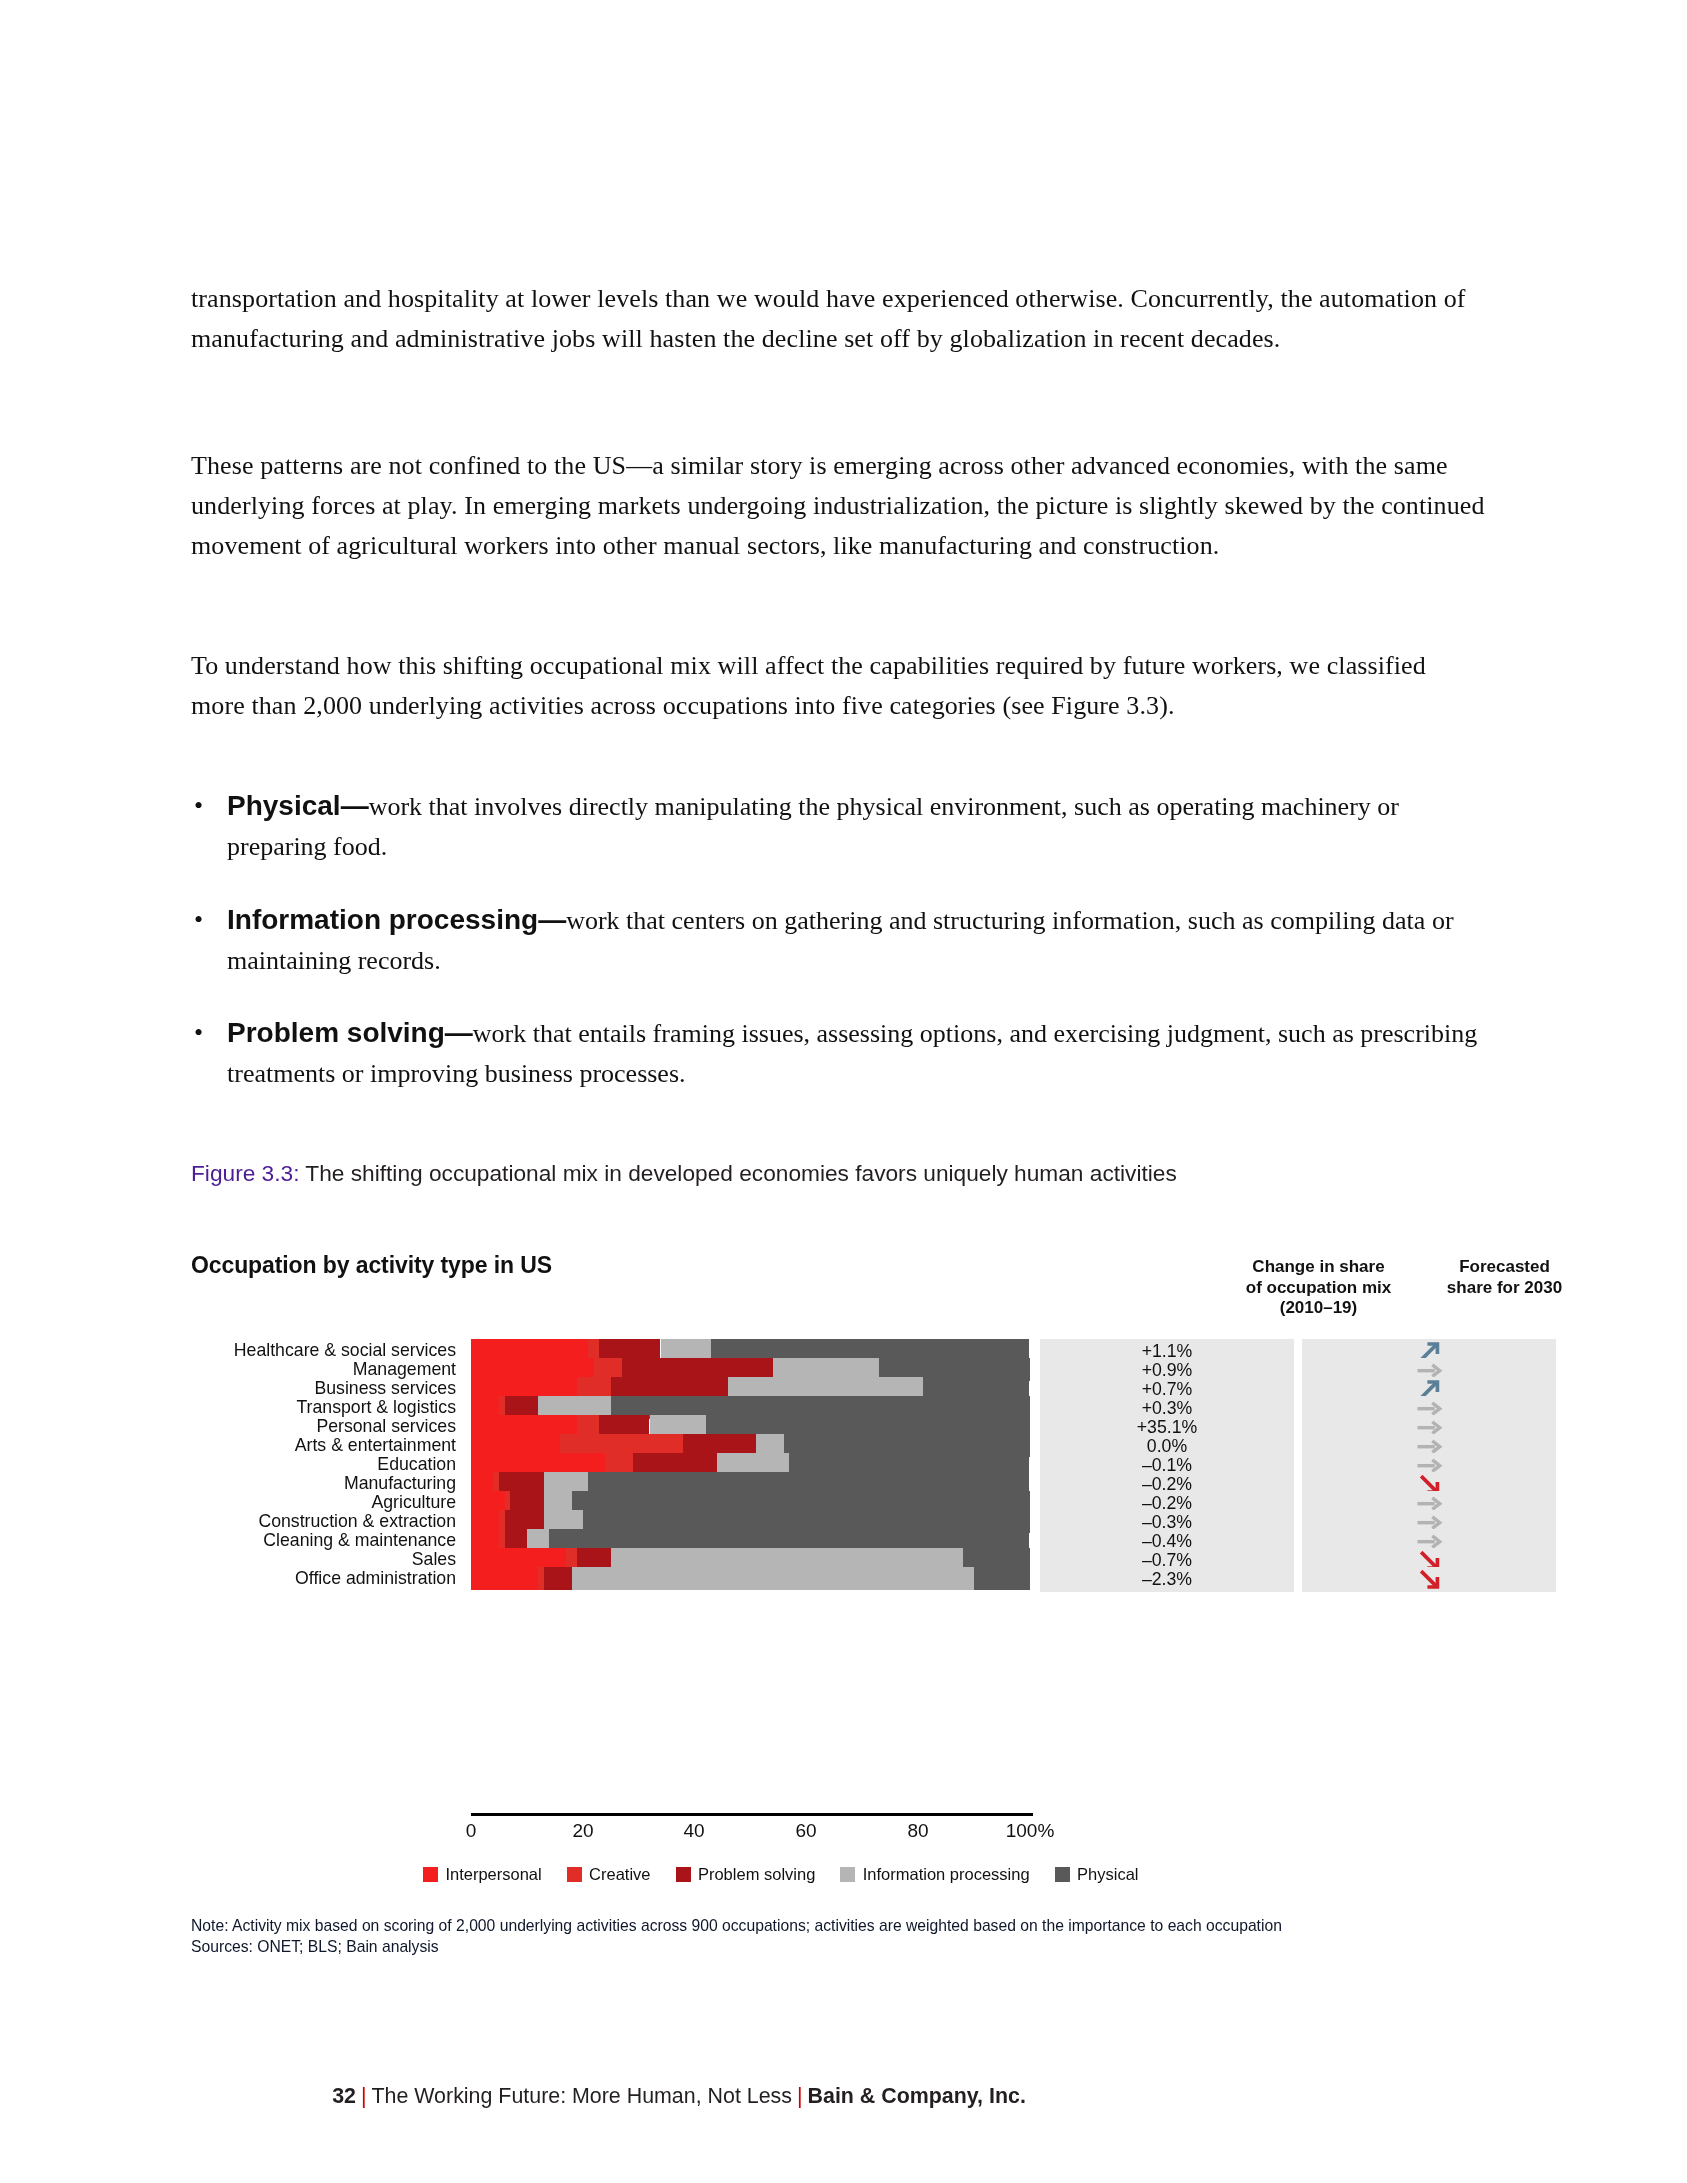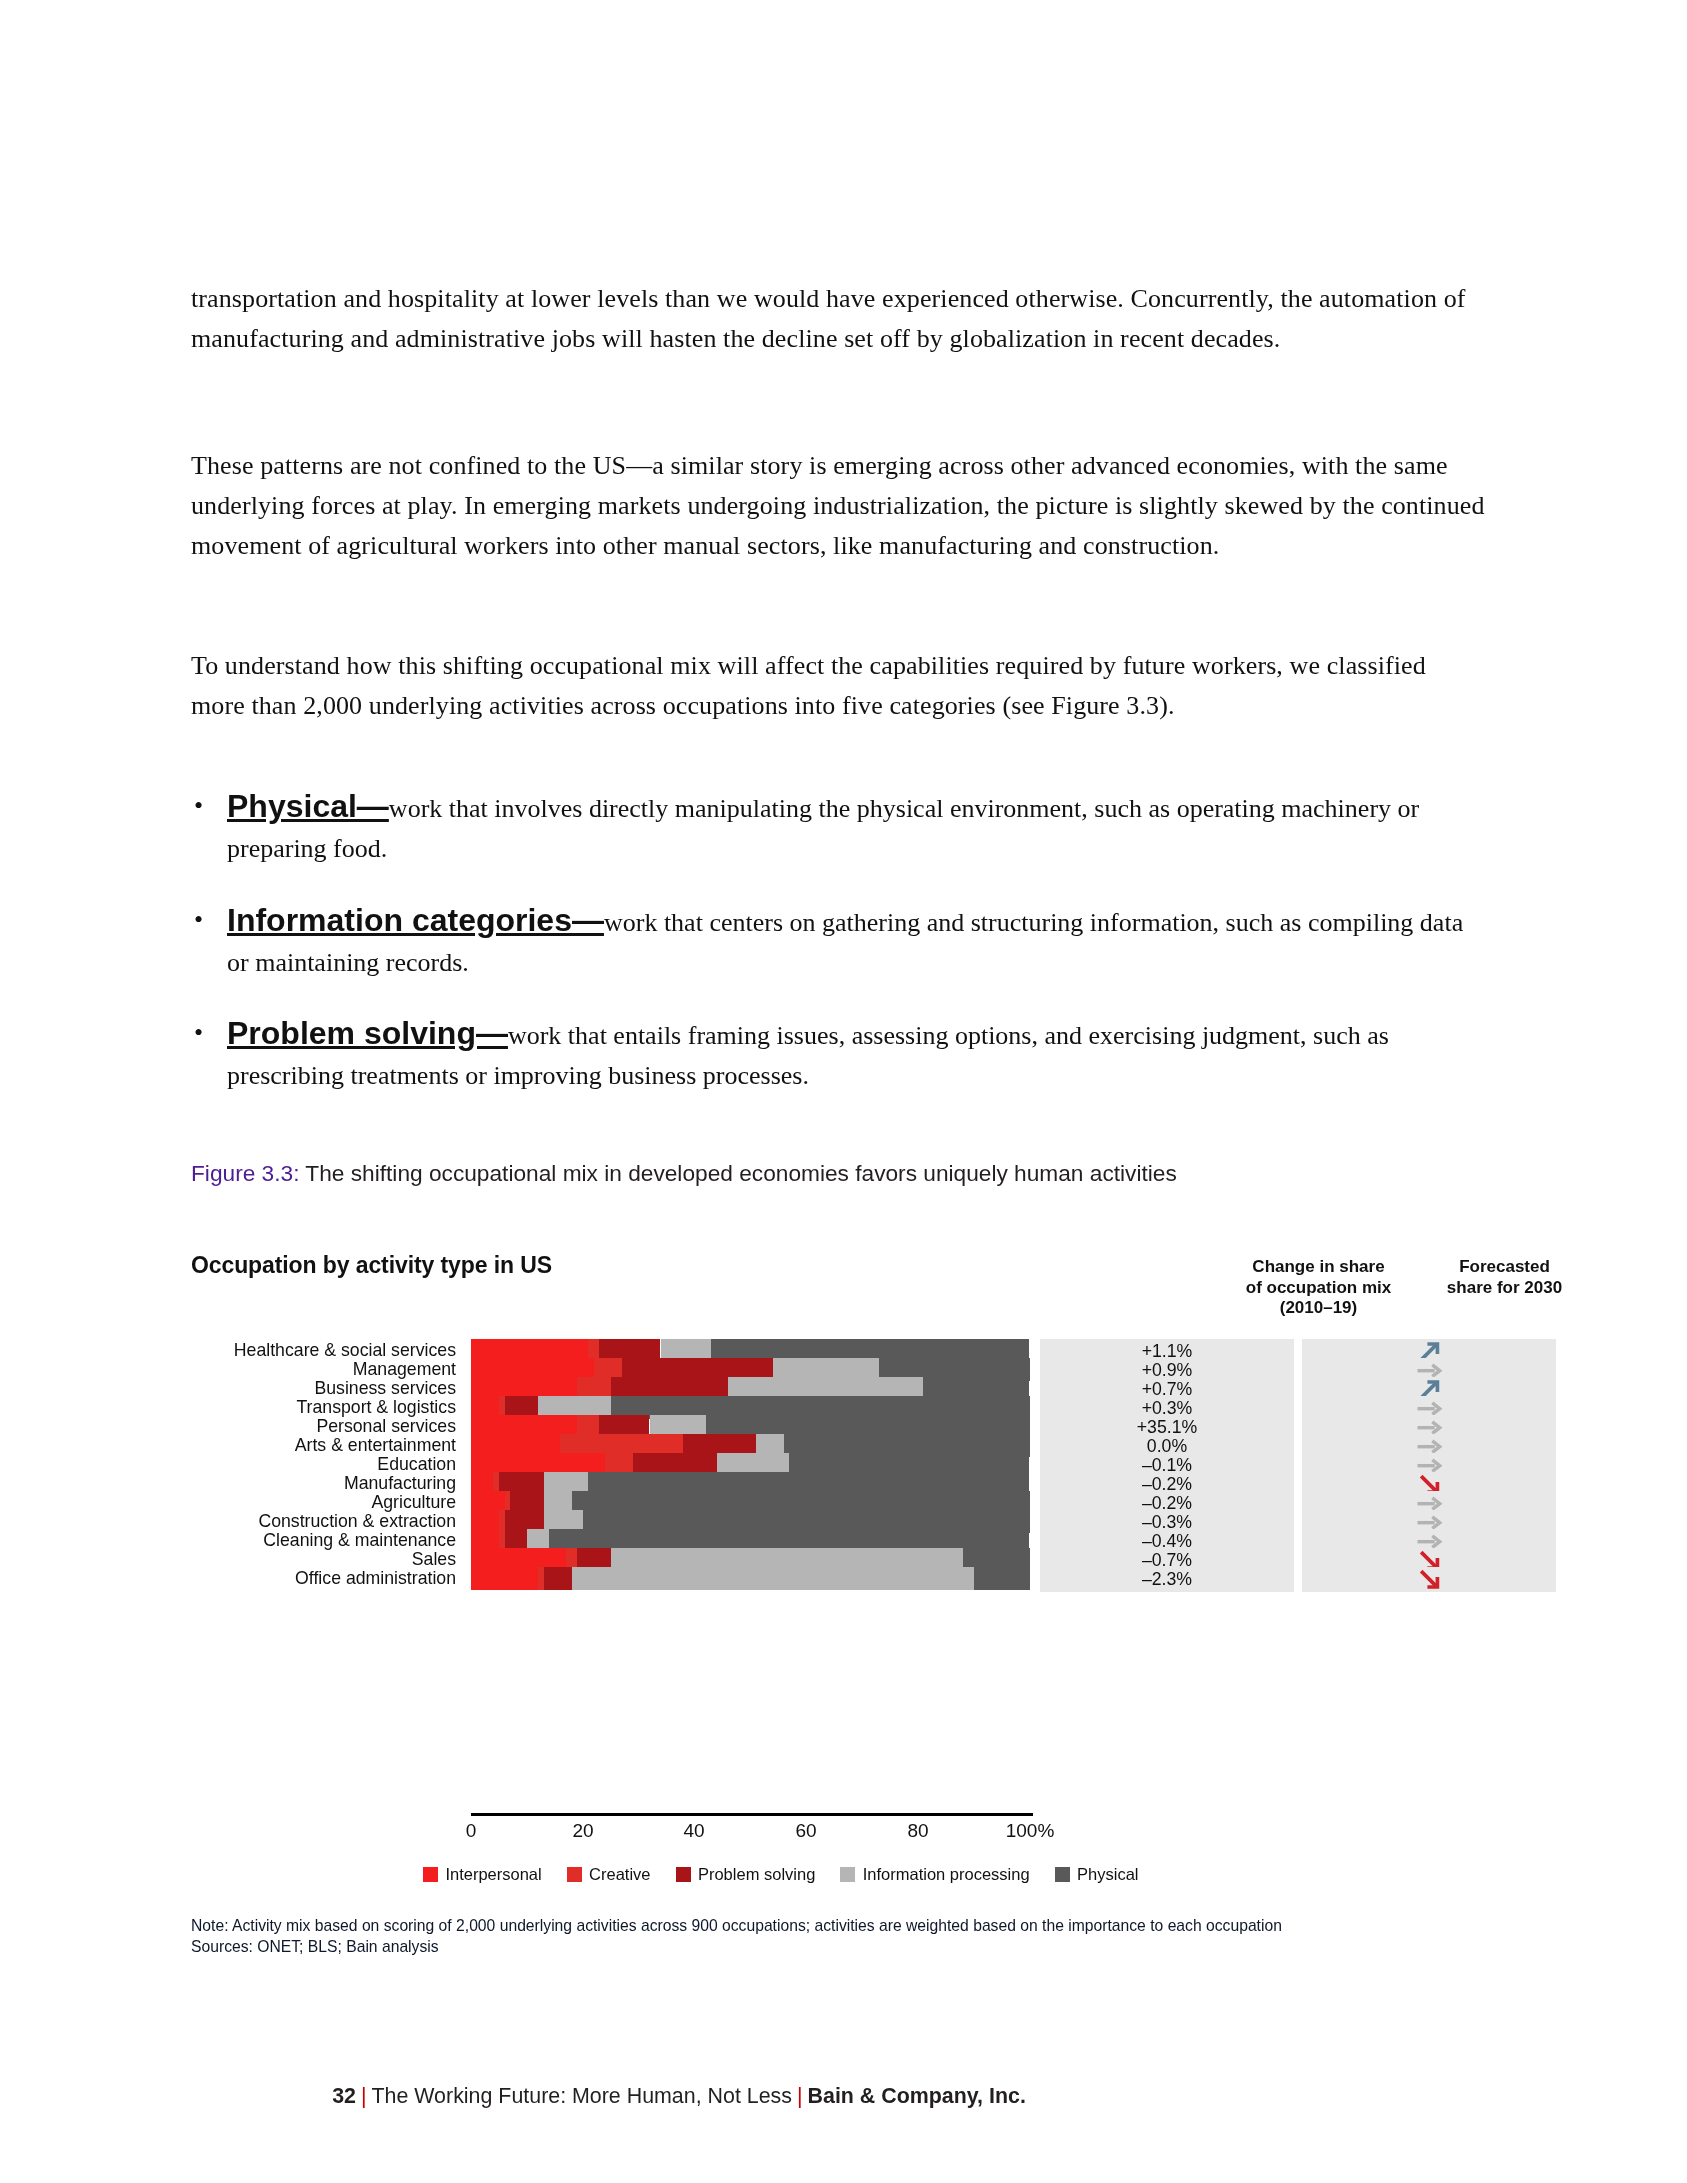--- a/index.html
+++ b/index.html
@@ -15,21 +15,21 @@
         color:#111;margin:0;text-align:left;letter-spacing:0.1px;}
   .p1{position:absolute;left:191px;top:255px;width:1285px;}
   .p2{position:absolute;left:191px;top:422px;width:1295px;}
   .p3{position:absolute;left:191px;top:622px;width:1285px;}
 
   .bullet{position:absolute;display:flex;width:1293px;}
   .bullet .dot{width:33px;flex:0 0 33px;font-family:"Liberation Serif",serif;
                font-size:26px;line-height:40px;color:#111;}
   .bullet .btxt{flex:1;font-family:"Liberation Serif",serif;font-size:26px;
                 line-height:40px;color:#111;}
-  .bullet .blab{font-family:"Liberation Sans",sans-serif;font-weight:bold;font-size:32px;text-decoration:underline;}
+  .bullet .blab{font-family:"Liberation Sans",sans-serif;font-weight:bold;font-size:28px;}
   .b1{left:194px;top:762px;}
   .b2{left:194px;top:876px;}
   .b3{left:194px;top:989px;}
 
   
   .figcap{position:absolute;left:191px;top:1135px;width:1318px;
           font-family:"Liberation Sans",sans-serif;font-size:22.7px;color:#231f20;
           line-height:28px;}
   .figcap .fignum{color:#4c1d95;font-weight:normal;}
 
@@ -93,21 +93,21 @@
   <p class="para p1">transportation and hospitality at lower levels than we would have experienced otherwise. Concurrently, the automation of manufacturing and administrative jobs will hasten the decline set off by globalization in recent decades.</p>
   <p class="para p2">These patterns are not confined to the US—a similar story is emerging across other advanced economies, with the same underlying forces at play. In emerging markets undergoing industrialization, the picture is slightly skewed by the continued movement of agricultural workers into other manual sectors, like manufacturing and construction.</p>
   <p class="para p3">To understand how this shifting occupational mix will affect the capabilities required by future workers, we classified more than 2,000 underlying activities across occupations into five categories (see Figure 3.3).</p>
 
   <div class="bullet b1">
     <span class="dot">•</span>
     <span class="btxt"><span class="blab">Physical—</span><span>work that involves directly manipulating the physical environment, such as operating machinery or preparing food.</span></span>
   </div>
   <div class="bullet b2">
     <span class="dot">•</span>
-    <span class="btxt"><span class="blab">Information categories—</span><span>work that centers on gathering and structuring information, such as compiling data or maintaining records.</span></span>
+    <span class="btxt"><span class="blab">Information processing—</span><span>work that centers on gathering and structuring information, such as compiling data or maintaining records.</span></span>
   </div>
   <div class="bullet b3">
     <span class="dot">•</span>
     <span class="btxt"><span class="blab">Problem solving—</span><span>work that entails framing issues, assessing options, and exercising judgment, such as prescribing treatments or improving business processes.</span></span>
   </div>
 
   <div class="figcap">
     <span class="fignum">Figure 3.3:</span><span> The shifting occupational mix in developed economies favors uniquely human activities</span>
   </div>
 

